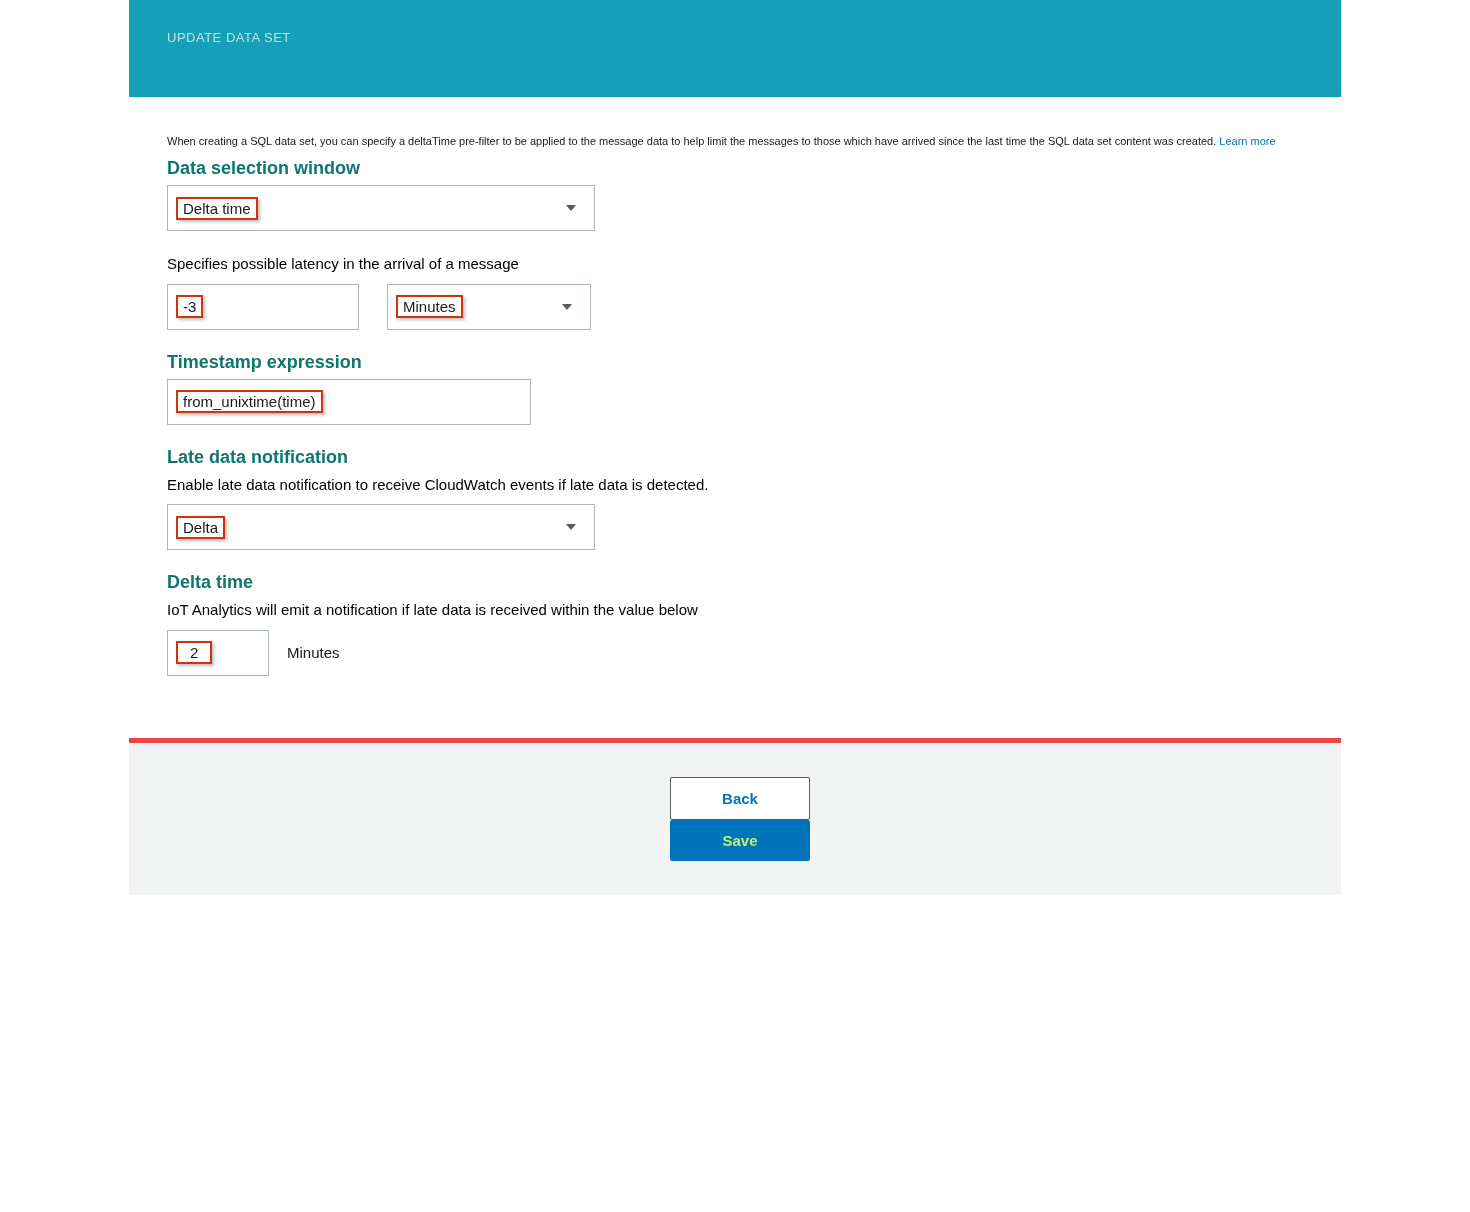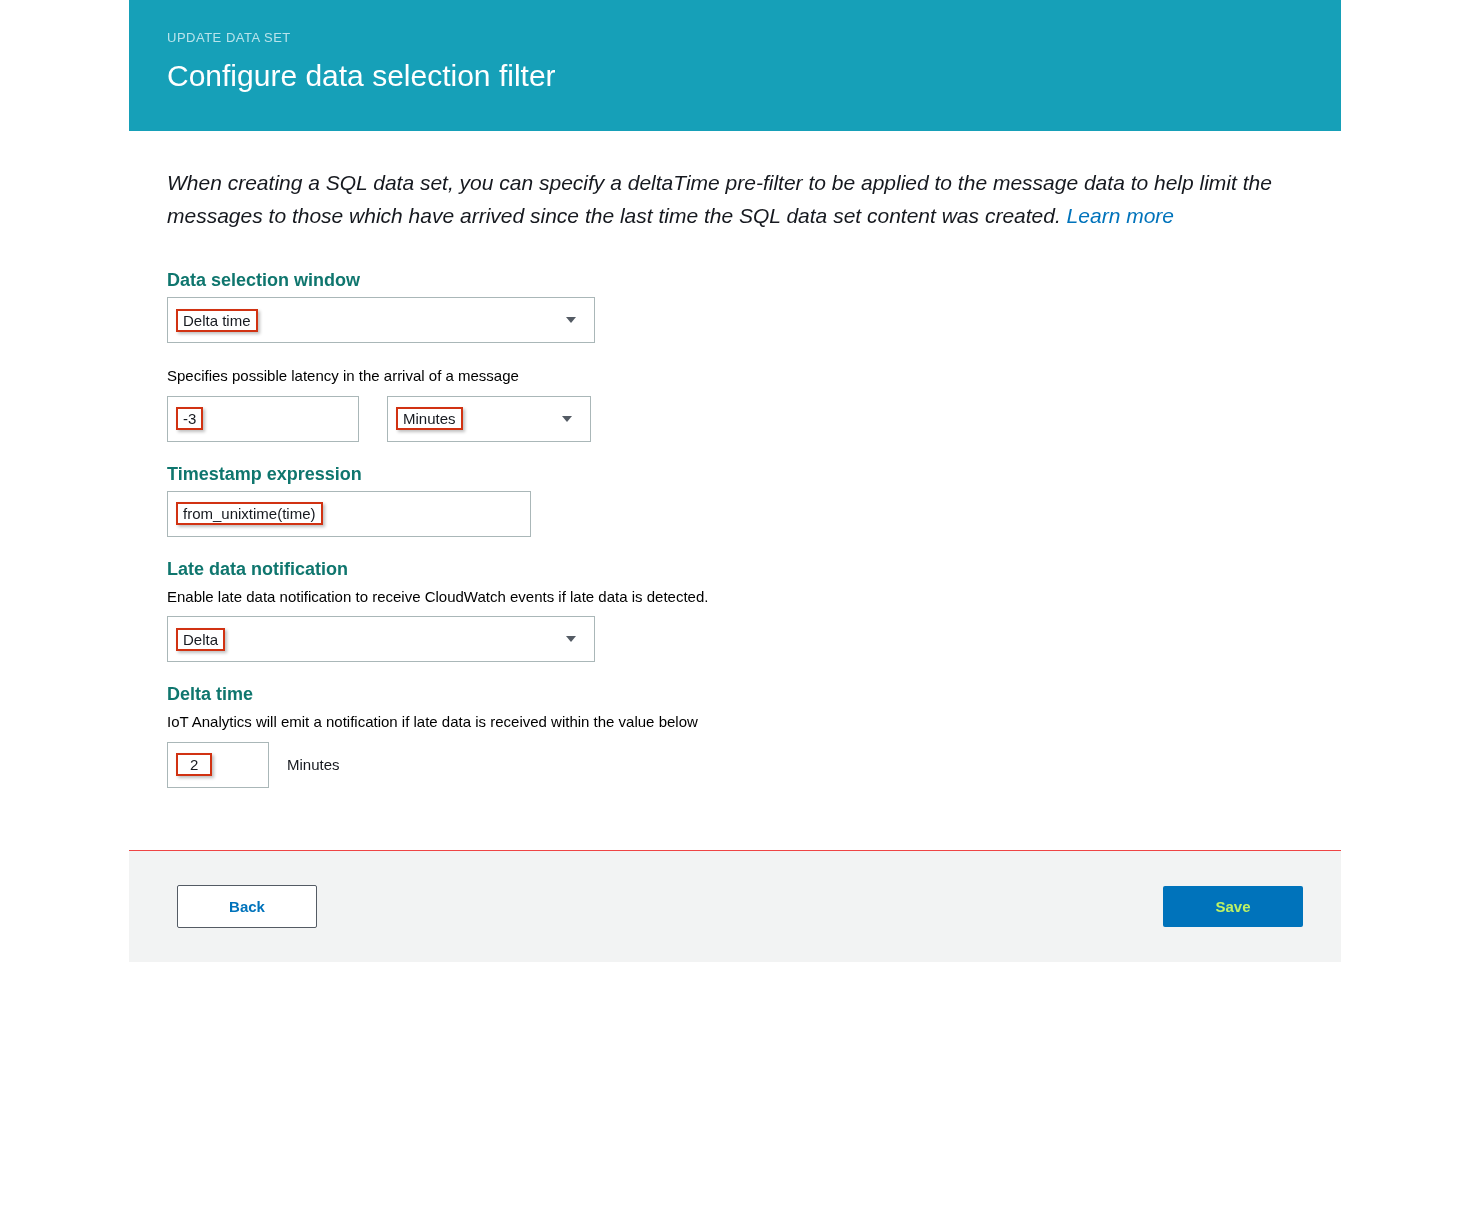--- a/index.html
+++ b/index.html
@@ -28,24 +28,23 @@
       color: #ffffff;
       font-size: 30px;
       font-weight: 400;
     }
     .content {
       padding: 36px 38px 40px 38px;
       background: #ffffff;
     }
     .intro-text {
       color: #16191f;
-      font-size: 21px;
+      font-size: 11px;
       line-height: 1.55;
-      margin-bottom: 38px;
-      font-style: italic;
+      margin-bottom: 8px;
     }
     .learn-more {
       color: #0073bb;
       text-decoration: none;
     }
     .field-group {
       margin-bottom: 22px;
     }
     .field-label {
       color: #0f766e;
@@ -112,25 +111,26 @@
     .highlight {
       border: 2px solid #d13212;
       padding: 1px 5px;
       box-shadow: 2px 2px 3px rgba(0,0,0,0.25);
       background: #ffffff;
       display: inline-block;
       margin: -1px -6px;
     }
     .footer {
       background: #f2f3f3;
-      border-top: 1px solid #ef4444;
+      border-top: 5px solid #ef4444;
       padding: 34px 38px 34px 48px;
       display: flex;
       justify-content: space-between;
       align-items: center;
+      flex-direction: column;
     }
     .btn {
       font-size: 15px;
       font-weight: 700;
       padding: 12px 26px;
       cursor: pointer;
       border-radius: 2px;
     }
     .btn-back {
       background: #ffffff;
@@ -149,21 +149,20 @@
       margin: 0 auto;
     }
   </style>
 </head>
 <body>
 
 <div class="page">
 
   <div class="header">
     <div class="breadcrumb">UPDATE DATA SET</div>
-    <h1 class="page-title">Configure data selection filter</h1>
   </div>
 
   <div class="content">
 
     <p class="intro-text">
       <span>When creating a SQL data set, you can specify a deltaTime pre-filter to be applied to the message data to help limit the messages to those which have arrived since the last time the SQL data set content was created. </span><a href="#" class="learn-more">Learn more</a>
     </p>
 
     <div class="field-group">
       <div class="field-label">Data selection window</div>

